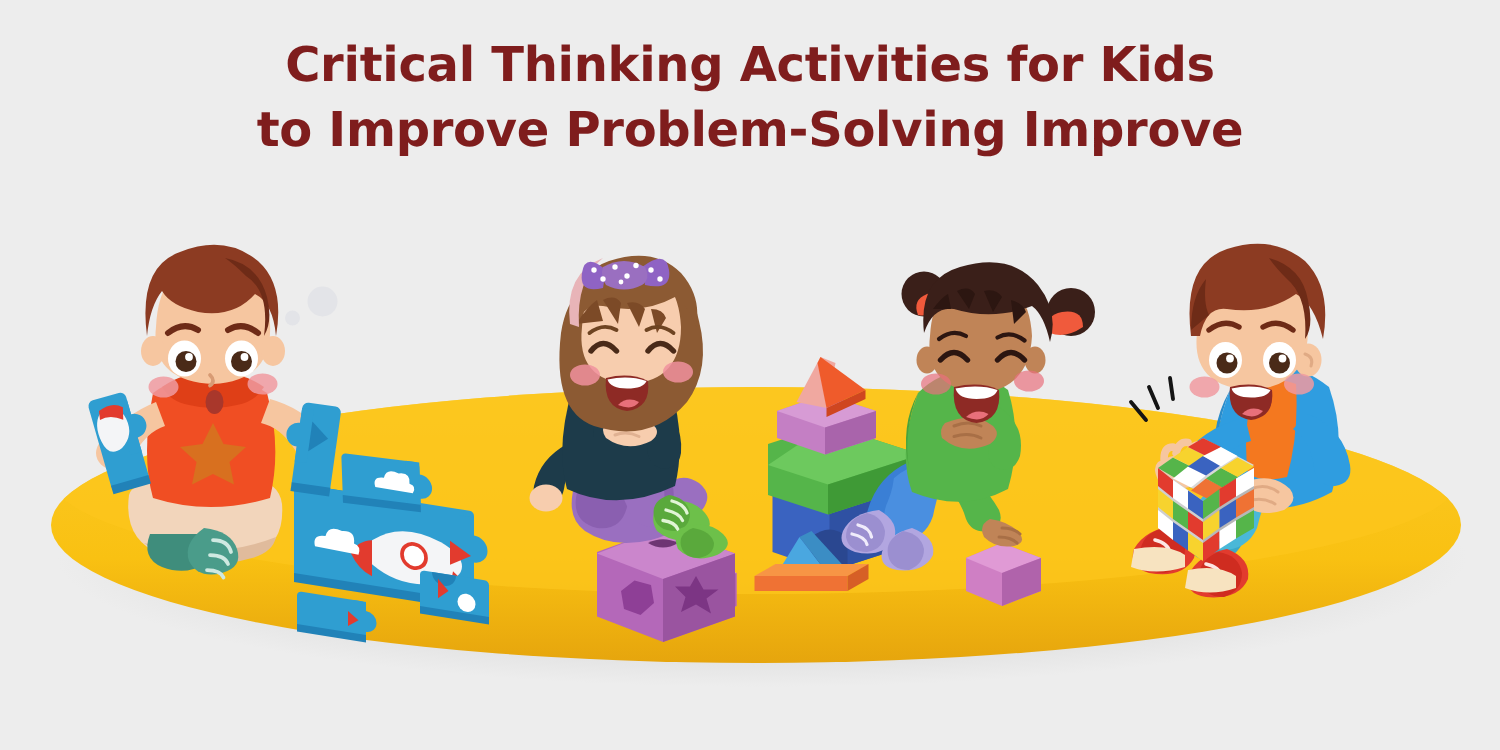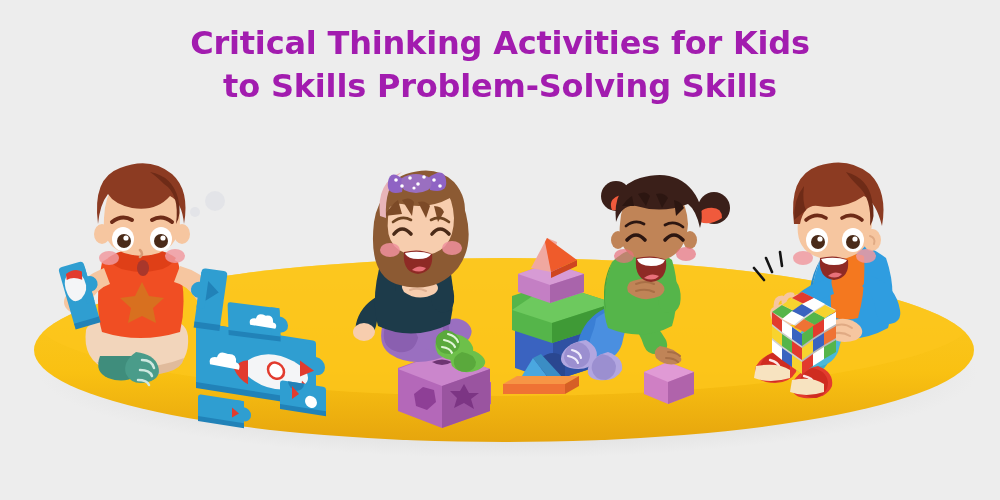--- a/index.html
+++ b/index.html
@@ -15,21 +15,21 @@
     overflow: hidden;
     background: #ededed;
     font-family: "DejaVu Sans", "Liberation Sans", sans-serif;
   }
   #headline {
     position: absolute;
     top: 22px;
     left: 0;
     width: 1000px;
     text-align: center;
-    color: #a21caf;
+    color: #7f1d1d;
     font-family: "DejaVu Sans", "Liberation Sans", sans-serif;
     font-weight: bold;
     font-size: 32px;
     line-height: 1.35;
     letter-spacing: -0.2px;
     z-index: 5;
     pointer-events: none;
   }
   #headline .line { display: block; white-space: nowrap; }
   #scene {
@@ -41,21 +41,21 @@
   }
   svg { display: block; }
 </style>
 </head>
 <body>
 
 <div id="stage">
 
   <div id="headline">
     <span class="line">Critical Thinking Activities for Kids</span>
-    <span class="line">to Skills Problem-Solving Skills</span>
+    <span class="line">to Improve Problem-Solving Improve</span>
   </div>
 
   <div id="scene">
   <svg width="1000" height="500" viewBox="0 0 1000 500" xmlns="http://www.w3.org/2000/svg">
     <defs>
       <linearGradient id="matGrad" x1="0" y1="0" x2="0" y2="1">
         <stop offset="0%" stop-color="#fccb2a"></stop>
         <stop offset="62%" stop-color="#f9c112"></stop>
         <stop offset="100%" stop-color="#e6a50d"></stop>
       </linearGradient>

